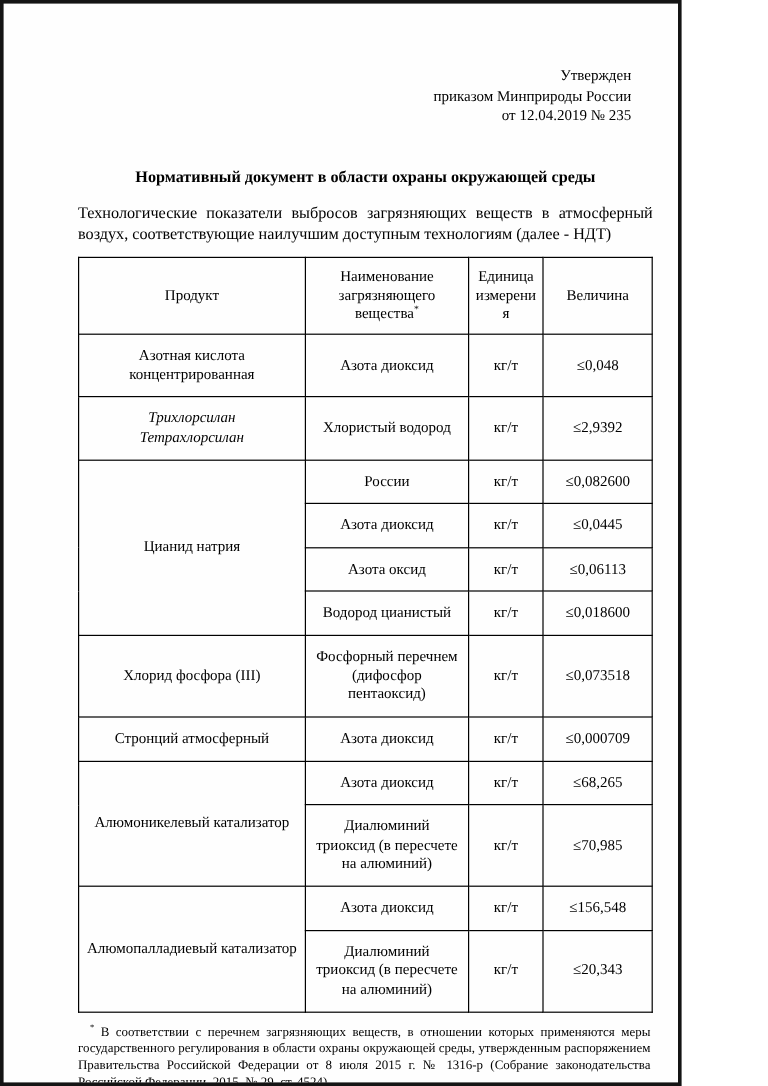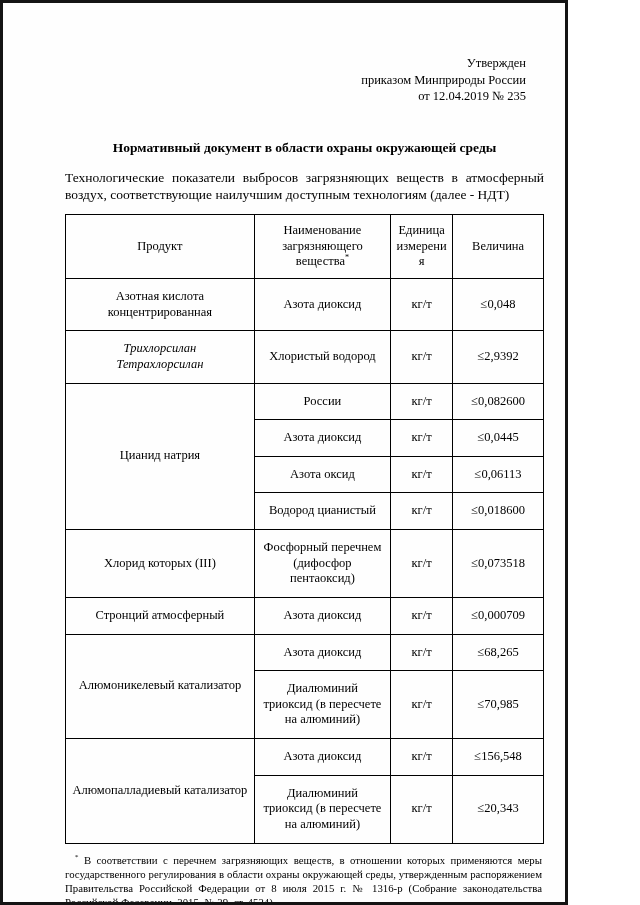--- a/index.html
+++ b/index.html
@@ -136,21 +136,21 @@
         <td>кг/т</td>
         <td>≤0,06113</td>
       </tr>
       <tr>
         <td>Водород цианистый</td>
         <td>кг/т</td>
         <td>≤0,018600</td>
       </tr>
 
       <tr>
-        <td>Хлорид которых (III)</td>
+        <td>Хлорид фосфора (III)</td>
         <td>Фосфорный перечнем (дифосфор пентаоксид)</td>
         <td>кг/т</td>
         <td>≤0,073518</td>
       </tr>
 
       <tr>
         <td>Стронций атмосферный</td>
         <td>Азота диоксид</td>
         <td>кг/т</td>
         <td>≤0,000709</td>

